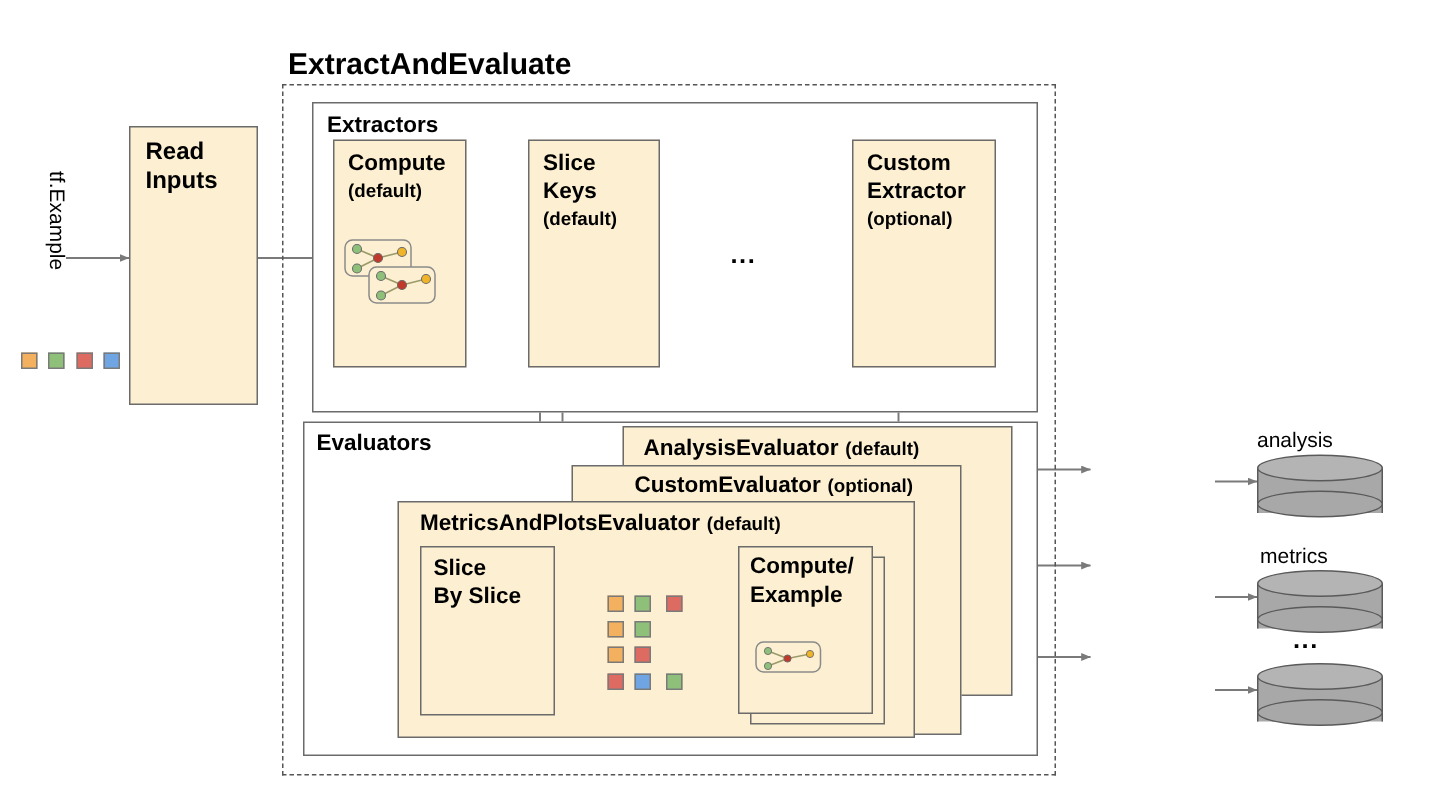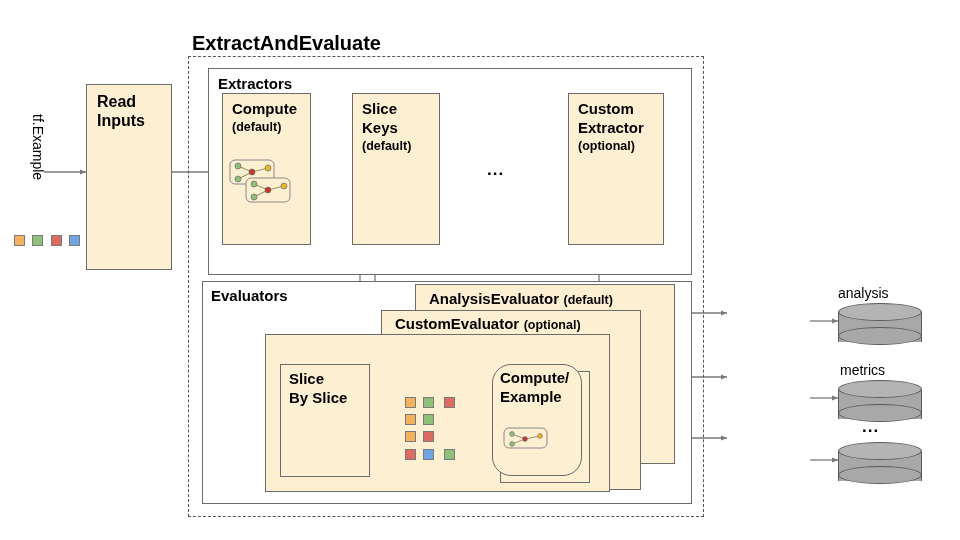--- a/index.html
+++ b/index.html
@@ -154,26 +154,30 @@
 
   <div class="box" style="left:415px;top:284px;width:260px;height:180px;">
     <div style="position:absolute;left:13px;top:5px;white-space:nowrap;">
       <span class="normw" style="font-size:15px;">AnalysisEvaluator</span>
       <span class="sub">(default)</span>
     </div>
   </div>
 
   <div class="box" style="left:381px;top:310px;width:260px;height:180px;">
     <div style="position:absolute;left:13px;top:4px;white-space:nowrap;">
-      <span class="normw" style="font-size:15px;">CustomEvaluator</span>
+      <span class="normw" style="font-size:15px;margin-left:28px;">CustomEvaluator</span>
       <span class="sub">(optional)</span>
     </div>
   </div>
 
   <div class="box" style="left:265px;top:334px;width:345px;height:158px;">
+    <div style="position:absolute;left:14px;top:5px;white-space:nowrap;">
+      <span class="normw" style="font-size:15px;">MetricsAndPlotsEvaluator</span>
+      <span class="sub">(default)</span>
+    </div>
 
     <div class="box" style="left:14px;top:29px;width:90px;height:113px;">
       <div class="ttl" style="left:8px;top:6px;font-size:15px;">Slice</div>
       <div class="ttl" style="left:8px;top:25px;font-size:15px;">By Slice</div>
     </div>
 
     <div>
       <span class="sw o" style="left:139px;top:62px;"></span>
       <span class="sw g" style="left:157px;top:62px;"></span>
       <span class="sw r" style="left:178px;top:62px;"></span>
@@ -184,21 +188,21 @@
       <span class="sw o" style="left:139px;top:96px;"></span>
       <span class="sw r" style="left:157px;top:96px;"></span>
 
       <span class="sw r" style="left:139px;top:114px;"></span>
       <span class="sw b" style="left:157px;top:114px;"></span>
       <span class="sw g" style="left:178px;top:114px;"></span>
     </div>
 
     <div class="box" style="left:234px;top:36px;width:90px;height:112px;"></div>
 
-    <div class="box" style="left:226px;top:29px;width:90px;height:112px;border-radius:19px;">
+    <div class="box" style="left:226px;top:29px;width:90px;height:112px;">
       <div class="ttl" style="left:7px;top:5px;font-size:15px;">Compute/</div>
       <div class="ttl" style="left:7px;top:24px;font-size:15px;">Example</div>
       <svg class="minigraph" width="50" height="26" style="left:10px;top:60px;" viewBox="0 0 50 26">
         <rect x="1" y="3" width="43" height="20" rx="5" fill="#fdf0d2" stroke="#8a8a8a" stroke-width="1"></rect>
         <line x1="9" y1="9" x2="22" y2="14" stroke="#9a9a6a" stroke-width="1"></line>
         <line x1="9" y1="19" x2="22" y2="14" stroke="#9a9a6a" stroke-width="1"></line>
         <line x1="22" y1="14" x2="37" y2="11" stroke="#9a9a6a" stroke-width="1"></line>
         <circle cx="9" cy="9" r="2.4" fill="#8fc07a" stroke="#6b6b6b" stroke-width="0.6"></circle>
         <circle cx="9" cy="19" r="2.4" fill="#8fc07a" stroke="#6b6b6b" stroke-width="0.6"></circle>
         <circle cx="22" cy="14" r="2.4" fill="#c0392b" stroke="#6b6b6b" stroke-width="0.6"></circle>

